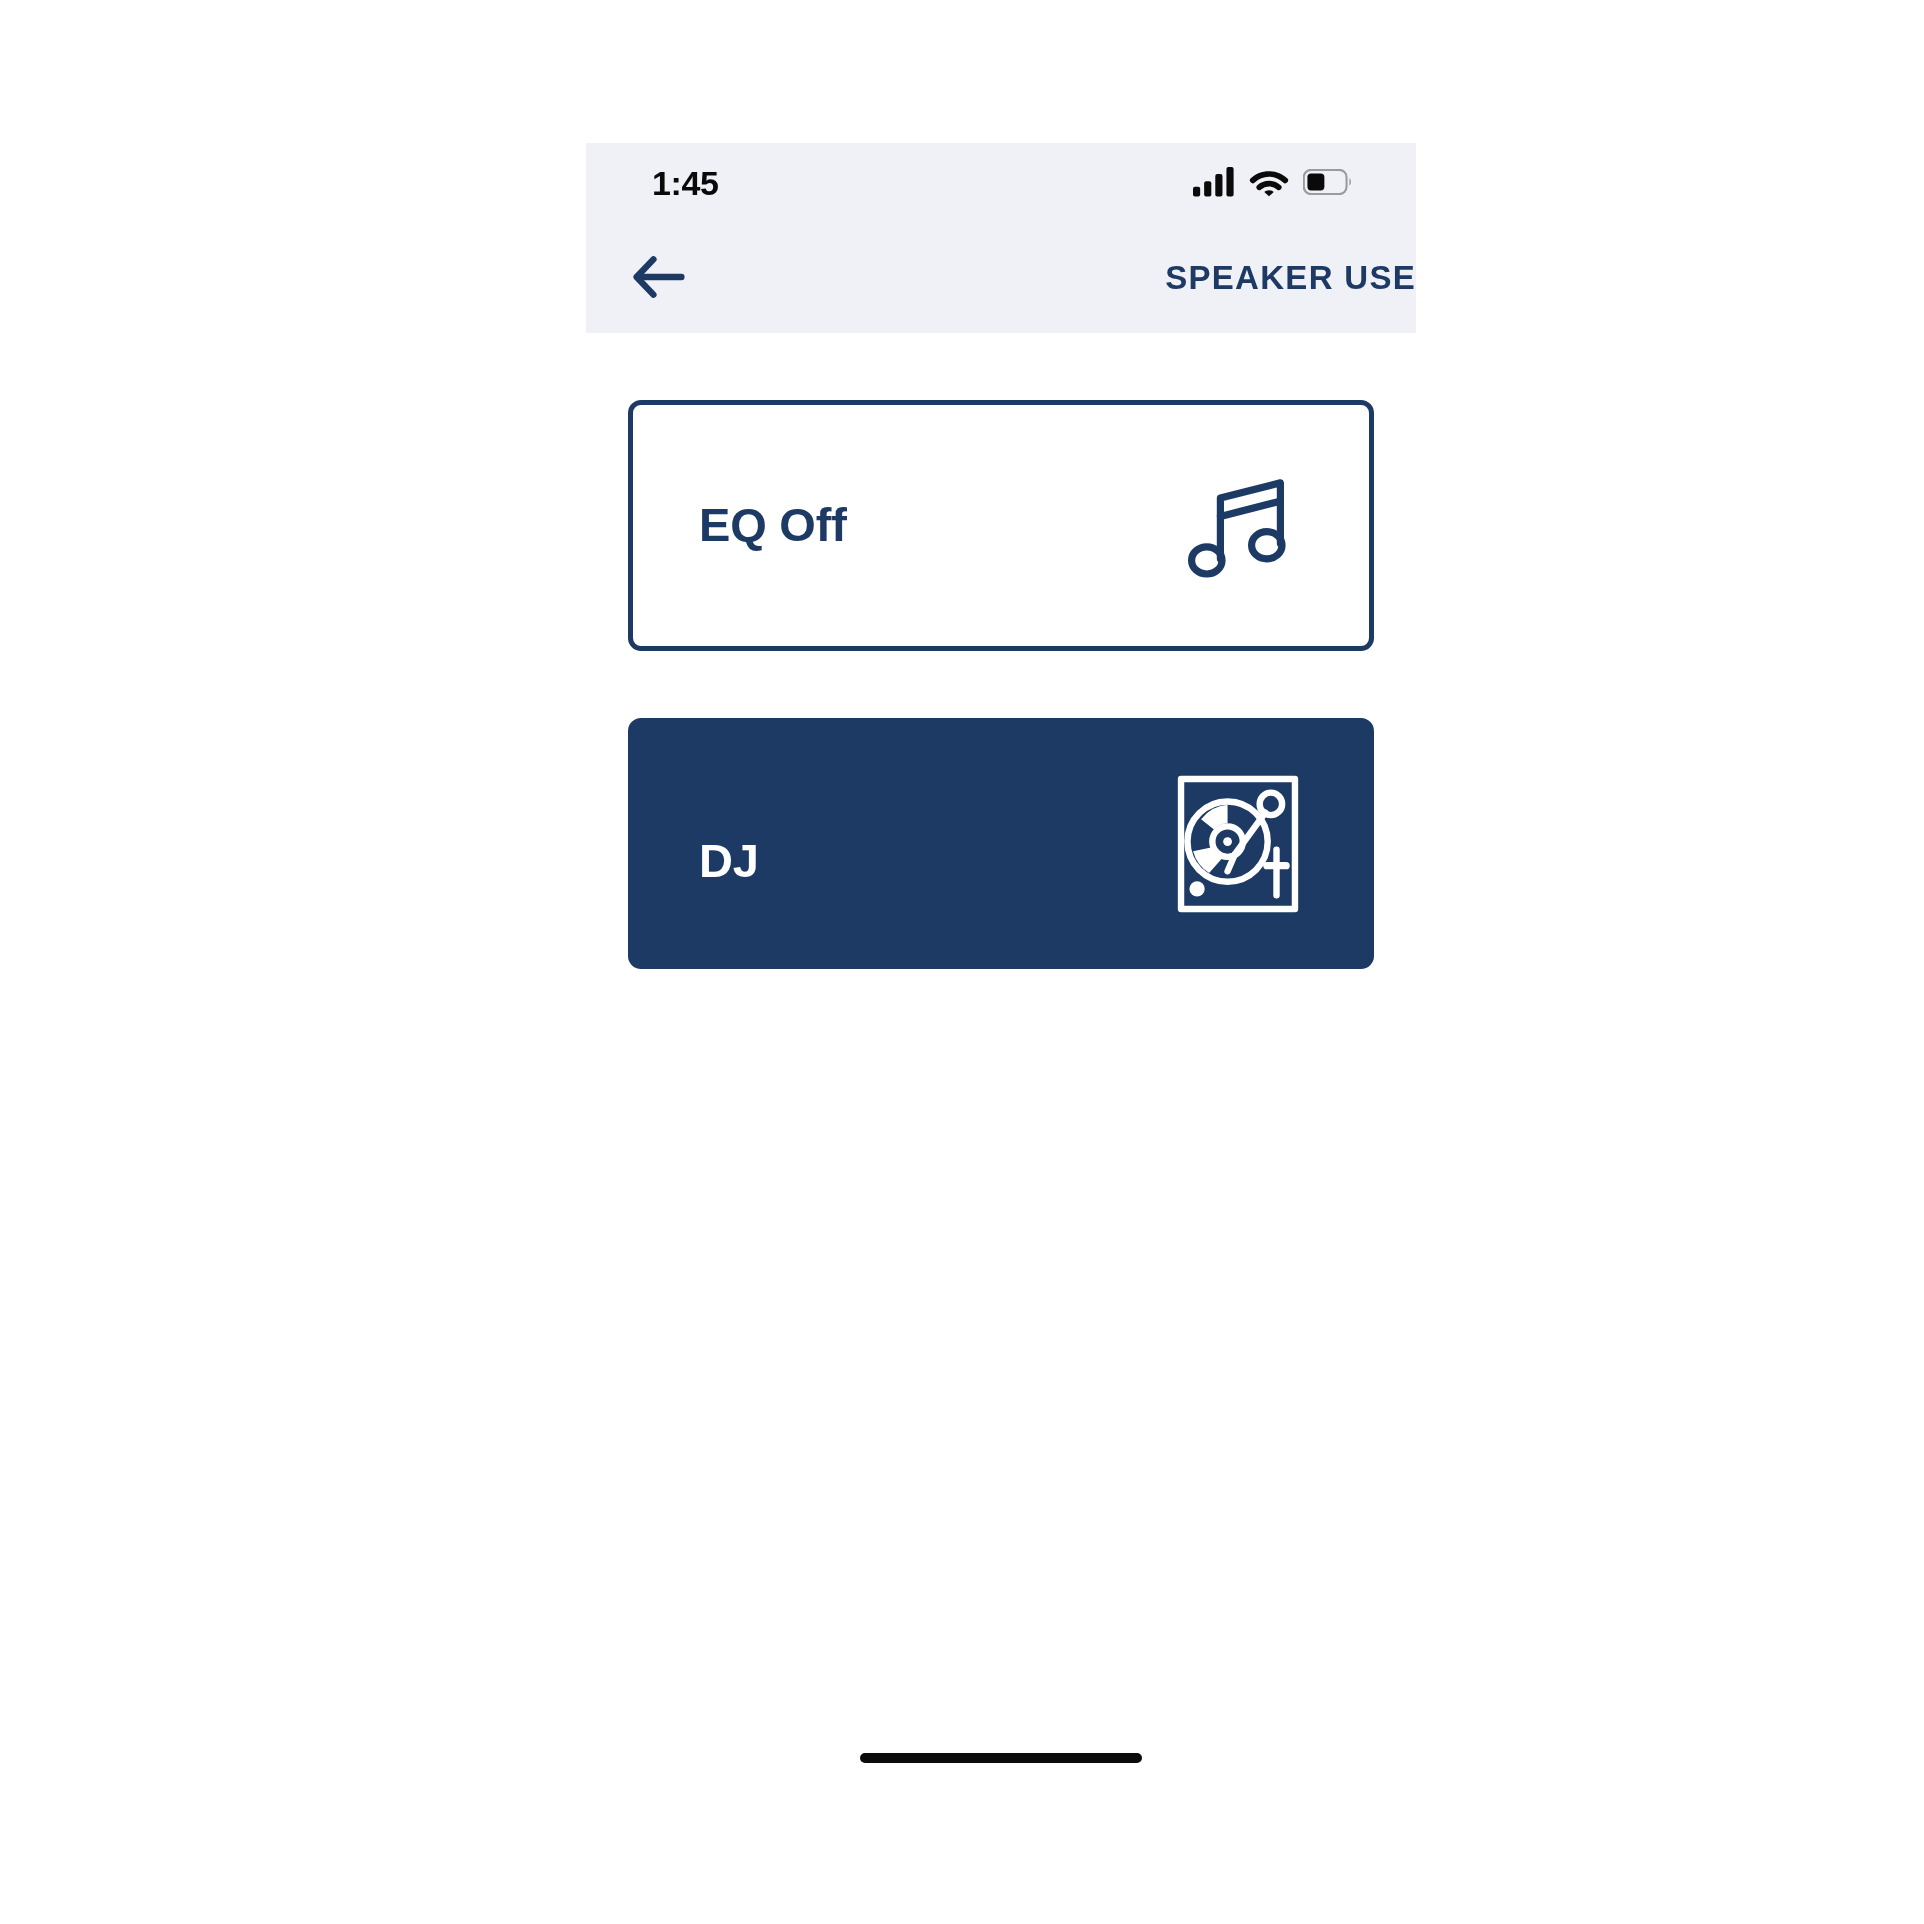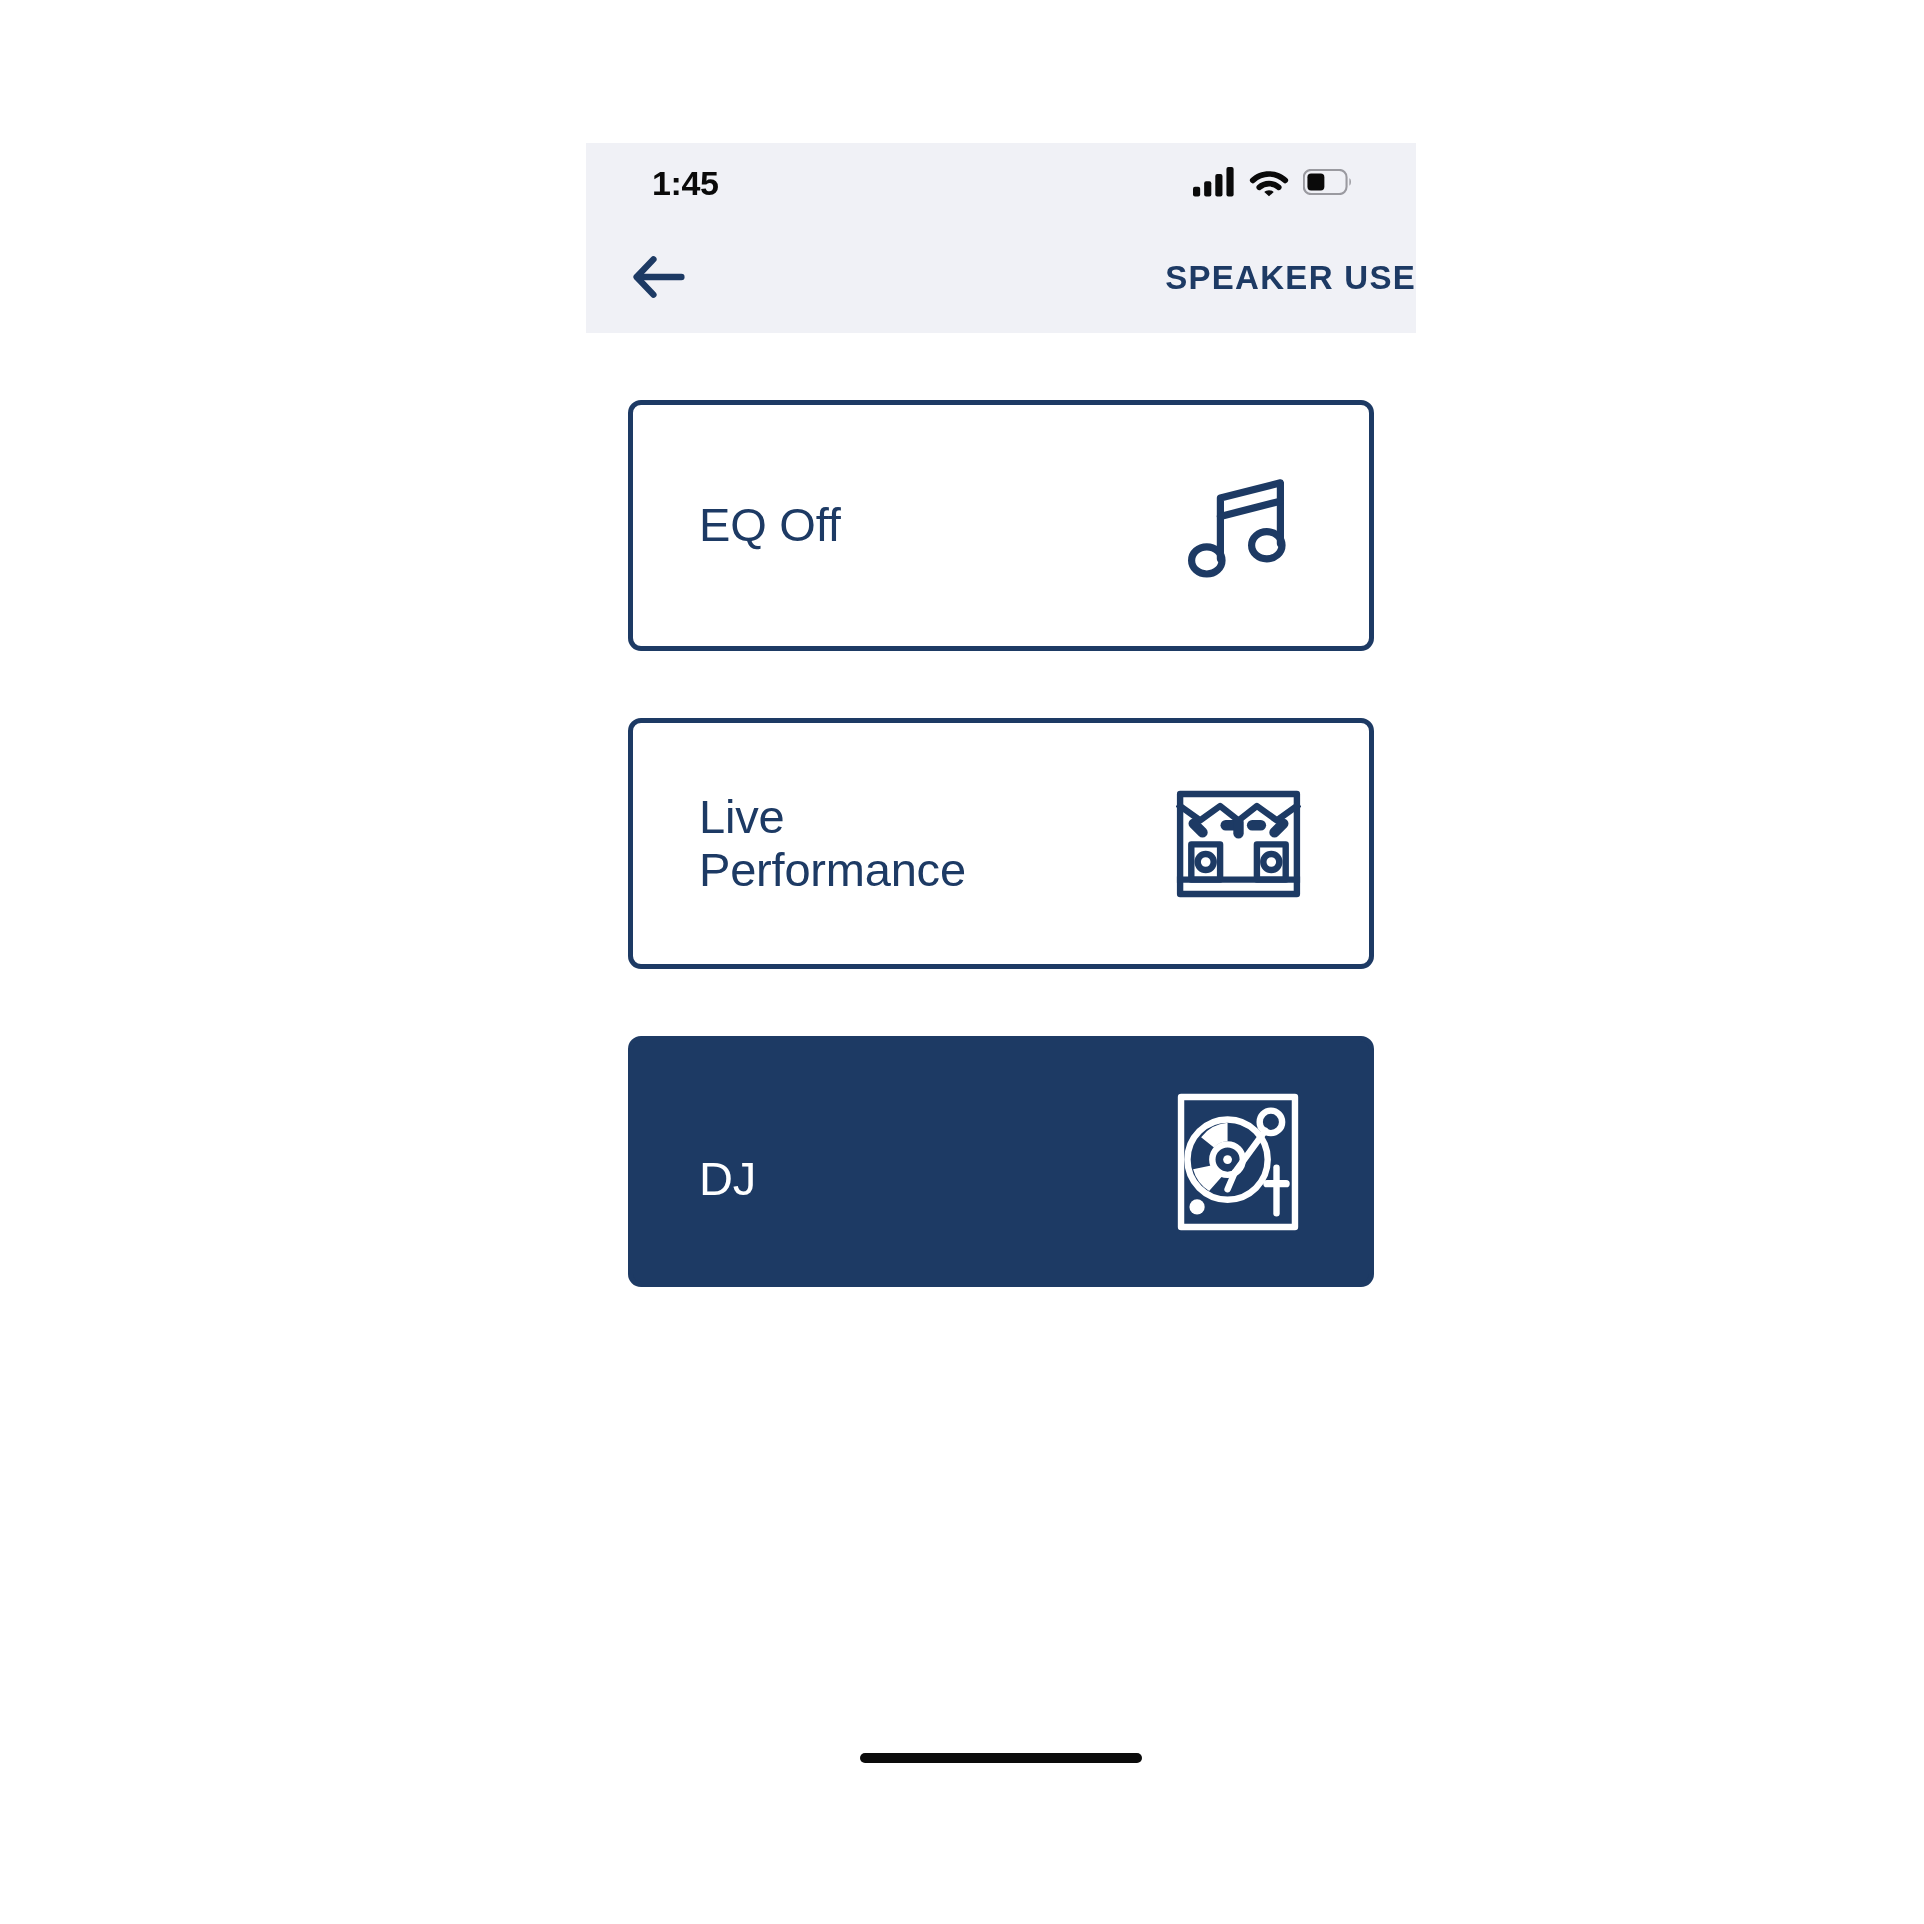--- a/index.html
+++ b/index.html
@@ -128,21 +128,21 @@
 
   .card.selected {
     background: #1d3a64;
     border-color: #1d3a64;
   }
 
   .card-label {
     position: absolute;
     left: 66px;
     font-size: 47px;
-    font-weight: 400;
+    font-weight: 700;
     line-height: 1.12;
     color: #1d3a64;
     letter-spacing: -0.2px;
     white-space: pre-line;
   }
 
   .card.selected .card-label { color: #ffffff; margin-top: 36px; }
 
   .card-icon {
     position: absolute;
@@ -235,47 +235,20 @@
             <g fill="none" stroke="#1d3a64" stroke-width="9" stroke-linecap="round" stroke-linejoin="round">
               <path d="M53 116 V40 L128 21 V97"></path>
               <path d="M53 63 L128 44"></path>
               <ellipse cx="36" cy="118" rx="19" ry="17"></ellipse>
               <ellipse cx="111" cy="99" rx="19" ry="17"></ellipse>
             </g>
           </svg>
         </div>
       </div>
 
-      <div class="card">
-        <div class="card-label">Live
-Performance</div>
-        <div class="card-icon">
-          <svg width="125" height="108" viewBox="0 0 156 135">
-            <g fill="none" stroke="#1d3a64" stroke-width="8" stroke-linejoin="round" stroke-linecap="square">
-
-              <rect x="5" y="5" width="146" height="125"></rect>
-
-              <path d="M5 20 L30 38 L55 20 L78 38 L101 20 L126 38 L151 20"></path>
-
-              <path d="M22 42 L33 53" stroke-width="13" stroke-linecap="round"></path>
-              <path d="M62 44 L73 44" stroke-width="13" stroke-linecap="round"></path>
-              <path d="M78 40 L78 54" stroke-width="13" stroke-linecap="round"></path>
-              <path d="M95 44 L106 44" stroke-width="13" stroke-linecap="round"></path>
-              <path d="M134 42 L123 53" stroke-width="13" stroke-linecap="round"></path>
-
-              <rect x="19" y="68" width="36" height="44"></rect>
-              <rect x="101" y="68" width="36" height="44"></rect>
-              <circle cx="37" cy="90" r="10"></circle>
-              <circle cx="119" cy="90" r="10"></circle>
-
-              <path d="M5 112 L151 112"></path>
-            </g>
-          </svg>
-        </div>
-      </div>
 
       <div class="card selected">
         <div class="card-label">DJ</div>
         <div class="card-icon">
           <svg width="122" height="138" viewBox="0 0 152 172">
             <g fill="none" stroke="#ffffff" stroke-width="8" stroke-linejoin="round" stroke-linecap="round">
 
               <rect x="5" y="5" width="142" height="162"></rect>
 
               <circle cx="63" cy="83" r="50"></circle>

